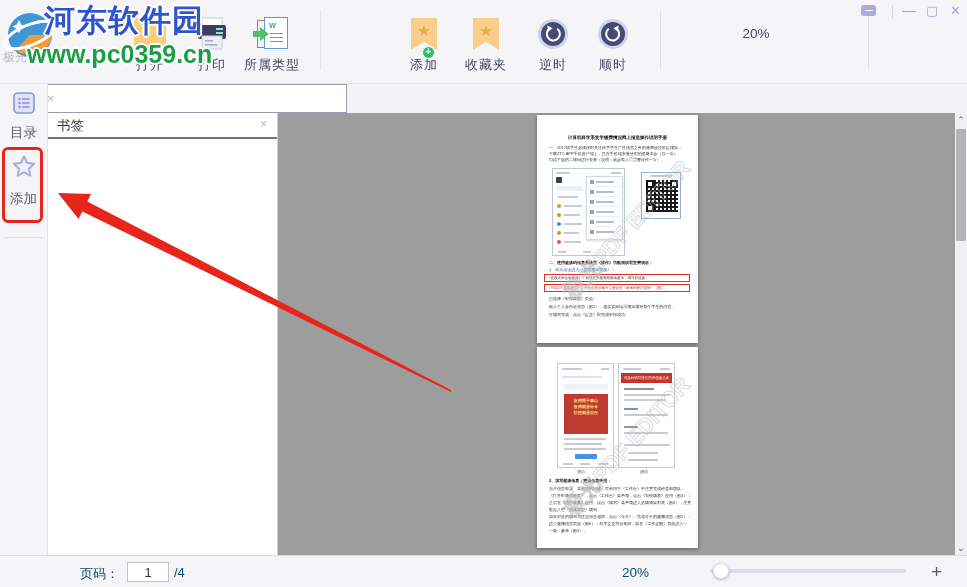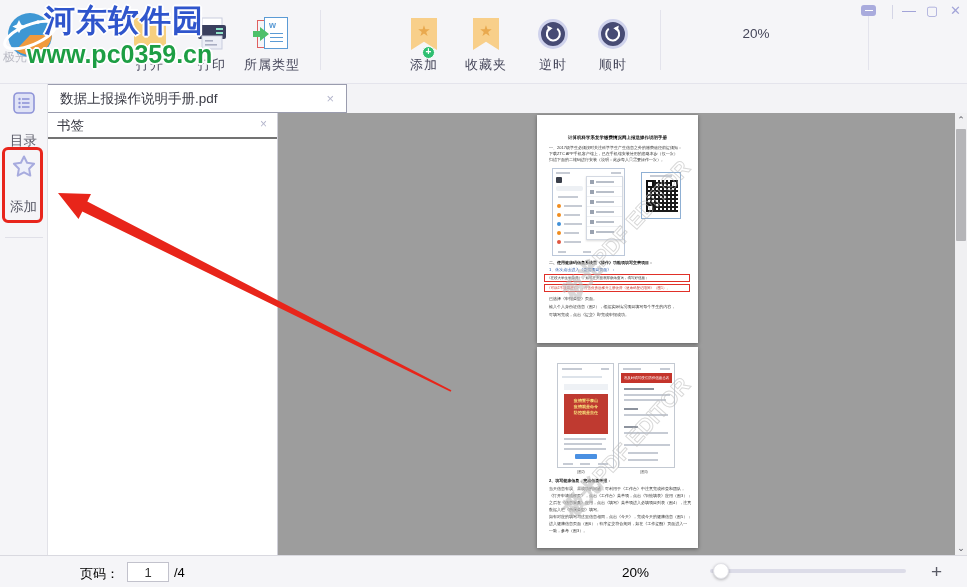--- a/index.html
+++ b/index.html
@@ -43,21 +43,21 @@
 
   
   .tabbar { position:absolute; left:48px; top:84px; width:919px; height:29px; background:#f3f3f6; }
   .tab { position:absolute; left:-2px; top:0; width:301px; height:29px; background:#fff; border:1px solid #9a9cae; display:flex; align-items:center; }
   .tab .t-title { font-size:13.5px; color:#3a3b45; margin-left:13px; flex:1; white-space:nowrap; overflow:hidden; }
   .tab .t-close { font-size:13px; color:#b4b6cc; margin-right:12px; cursor:pointer; }
 
   
   .sidebar { position:absolute; left:0; top:84px; width:48px; height:471px; background:#f5f5f8; border-right:1px solid #e2e2e8; }
   .side-item { position:absolute; left:0; width:47px; text-align:center; cursor:pointer; }
-  .side-item .s-lbl { display:block; font-size:13.5px; color:#585966; margin-top:12px; }
+  .side-item .s-lbl { display:block; font-size:13.5px; color:#585966; margin-top:4px; }
   .side-divider { position:absolute; left:5px; width:38px; height:1px; background:#e0e0e8; }
 
   
   .panel { position:absolute; left:48px; top:113px; width:230px; height:442px; background:#fff; border-right:1px solid #cfcfd8; }
   .panel-head { position:relative; height:26px; border-bottom:2px solid #737373; }
   .panel-head .p-title { position:absolute; left:9px; top:4px; font-size:13.5px; color:#3a3b45; }
   .panel-head .p-close { position:absolute; right:10px; top:4px; font-size:12px; color:#b4b6cc; cursor:pointer; }
 
   
   .preview { position:absolute; left:278px; top:113px; width:677px; height:442px; background:#9d9d9d; overflow:hidden; }
@@ -82,21 +82,21 @@
   .redblock div { font-size:4.5px; line-height:6px; color:#f7de7a; font-weight:bold; transform:scale(.9); }
   .banner { position:absolute; left:2px; top:9px; right:2px; height:10px; background:#c4342b; color:#fff; font-size:3.5px; line-height:10px; text-align:center; white-space:nowrap; overflow:hidden; }
 
   
   .scrollbar { position:absolute; left:955px; top:113px; width:12px; height:442px; background:#f0f0f2; }
   .sb-thumb { position:absolute; left:1px; top:16px; width:10px; height:112px; background:#b5b5b8; border-radius:1px; }
   .sb-arrow { position:absolute; left:0; width:12px; height:12px; color:#55565e; font-size:9px; line-height:12px; text-align:center; }
 
   
   .statusbar { position:absolute; left:0; top:555px; width:967px; height:32px; background:#f5f5f8; border-top:1px solid #d9d9e0; }
-  .sb-lbl { position:absolute; font-size:13px; color:#000000; }
+  .sb-lbl { position:absolute; font-size:13px; color:#0c4a6e; }
   .page-input { position:absolute; left:127px; top:6px; width:42px; height:20px; border:1px solid #c2c2cc; background:#fff; text-align:center; font-size:13px; color:#333; font-family:inherit; }
   .slider-track { position:absolute; left:710px; top:569px; width:196px; height:4px; background:#dcdce8; border-radius:2px; cursor:pointer; }
   .slider-thumb { position:absolute; left:713px; top:563px; width:16px; height:16px; border-radius:50%; background:#fff; border:1px solid #e2e2e8; box-shadow:0 1px 3px rgba(0,0,0,.25); cursor:pointer; }
   .zoomsign { position:absolute; font-size:19px; color:#5a5b66; }
 
   
   .red-box { position:absolute; left:2px; top:147px; width:41px; height:76px; border:3px solid #e8251c; border-radius:6px; z-index:40; pointer-events:none; }
   .arrow-svg { position:absolute; left:0; top:0; z-index:41; pointer-events:none; }
   .sitewm { position:absolute; left:0; top:0; z-index:50; pointer-events:none; }
   .sitewm .wm-name { position:absolute; left:44px; top:0; font-size:31px; font-weight:bold; color:#2f55cc; letter-spacing:1px; white-space:nowrap;
@@ -205,21 +205,20 @@
       <div class="bubble"></div>
     </div>
     <div class="abs" style="left:892px;top:5px;width:1px;height:14px;background:#d4d5e6;"></div>
     <div class="winctl" style="left:902px;top:2px;font-size:14px;">—</div>
     <div class="winctl" style="left:926px;top:3px;font-size:13px;">▢</div>
     <div class="winctl" style="left:950px;top:3px;font-size:13px;">✕</div>
   </div>
 
   <div class="tabbar">
     <div class="tab">
-      <span class="t-title">数据上报操作说明手册.pdf</span>
       <span class="t-close">×</span>
     </div>
   </div>
 
   <div class="sidebar">
     <div class="side-item" style="top:6px;">
       <svg width="26" height="26" viewBox="0 0 26 26">
         <rect x="3" y="3" width="20" height="20" rx="4" fill="#e0e3f6" stroke="#8f94d8" stroke-width="1.6"></rect>
         <circle cx="8.5" cy="9" r="1.2" fill="#8f94d8"></circle>
           <rect x="11" y="8.2" width="7.5" height="1.6" fill="#8f94d8"></rect>

